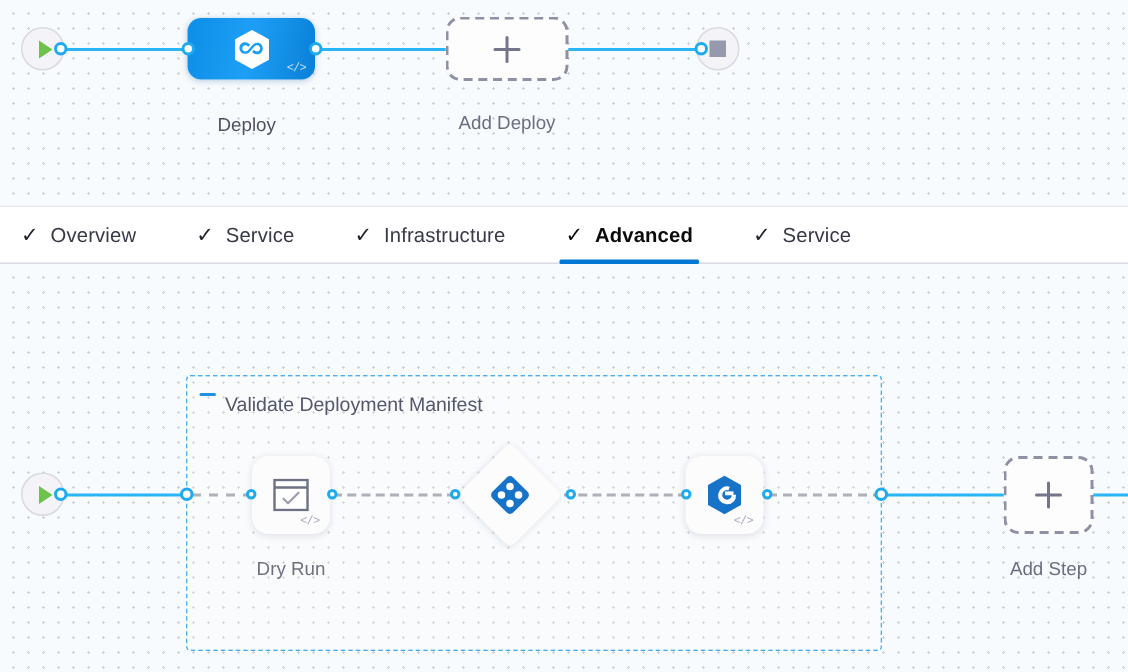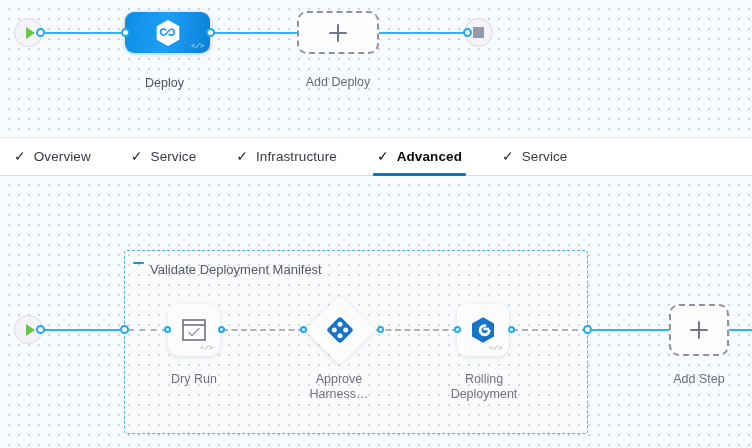--- a/index.html
+++ b/index.html
@@ -242,31 +242,29 @@
   <div class="diamond-node" style="left:315px;top:129px;">
     <svg class="diamond-ico" width="28" height="28" viewBox="0 0 28 28">
       <rect x="4.2" y="4.2" width="19.6" height="19.6" rx="3" transform="rotate(45 14 14)" fill="#1673c8"></rect>
       <circle cx="14" cy="8.3" r="2.5" fill="#ffffff"></circle>
       <circle cx="14" cy="19.7" r="2.5" fill="#ffffff"></circle>
       <circle cx="8.3" cy="14" r="2.5" fill="#ffffff"></circle>
       <circle cx="19.7" cy="14" r="2.5" fill="#ffffff"></circle>
     </svg>
   </div>
   <div class="dot-port sm" style="left:377px;top:150px;"></div>
-  <div class="nlabel wrap" style="left:296px;top:196px;width:86px;">Approve Harness…</div>
 
   <div class="dot-port sm" style="left:454px;top:150px;"></div>
   <div class="step-node" style="left:457px;top:128px;">
     <svg class="step-ico" width="26" height="28" viewBox="0 0 26 28">
       <path d="M13 1.2 L24 7.4 L24 20.6 L13 26.8 L2 20.6 L2 7.4 Z" fill="#1673c8"></path>
       <path d="M16.5 8.5 a6 6 0 1 0 4.2 5.3 l-2.8 0 a3.2 3.2 0 1 1 -2.2 -2.9 z" fill="#ffffff"></path>
       <path d="M13.4 11.6 l5.6 0 0 2.6 -5.6 0 z" fill="#ffffff"></path>
     </svg>
     <span class="codebadge grey">&lt;/&gt;</span>
   </div>
   <div class="dot-port sm" style="left:508px;top:150px;"></div>
-  <div class="nlabel wrap" style="left:438px;top:196px;width:92px;">Rolling Deployment</div>
 
   <div class="add-node" style="left:669px;top:128px;width:60px;height:52px;">
     <span class="plus"></span>
   </div>
   <div class="nlabel" style="left:659px;top:196px;width:80px;color:#6b6d80;">Add Step</div>
 </div>
 
 </body></html>

